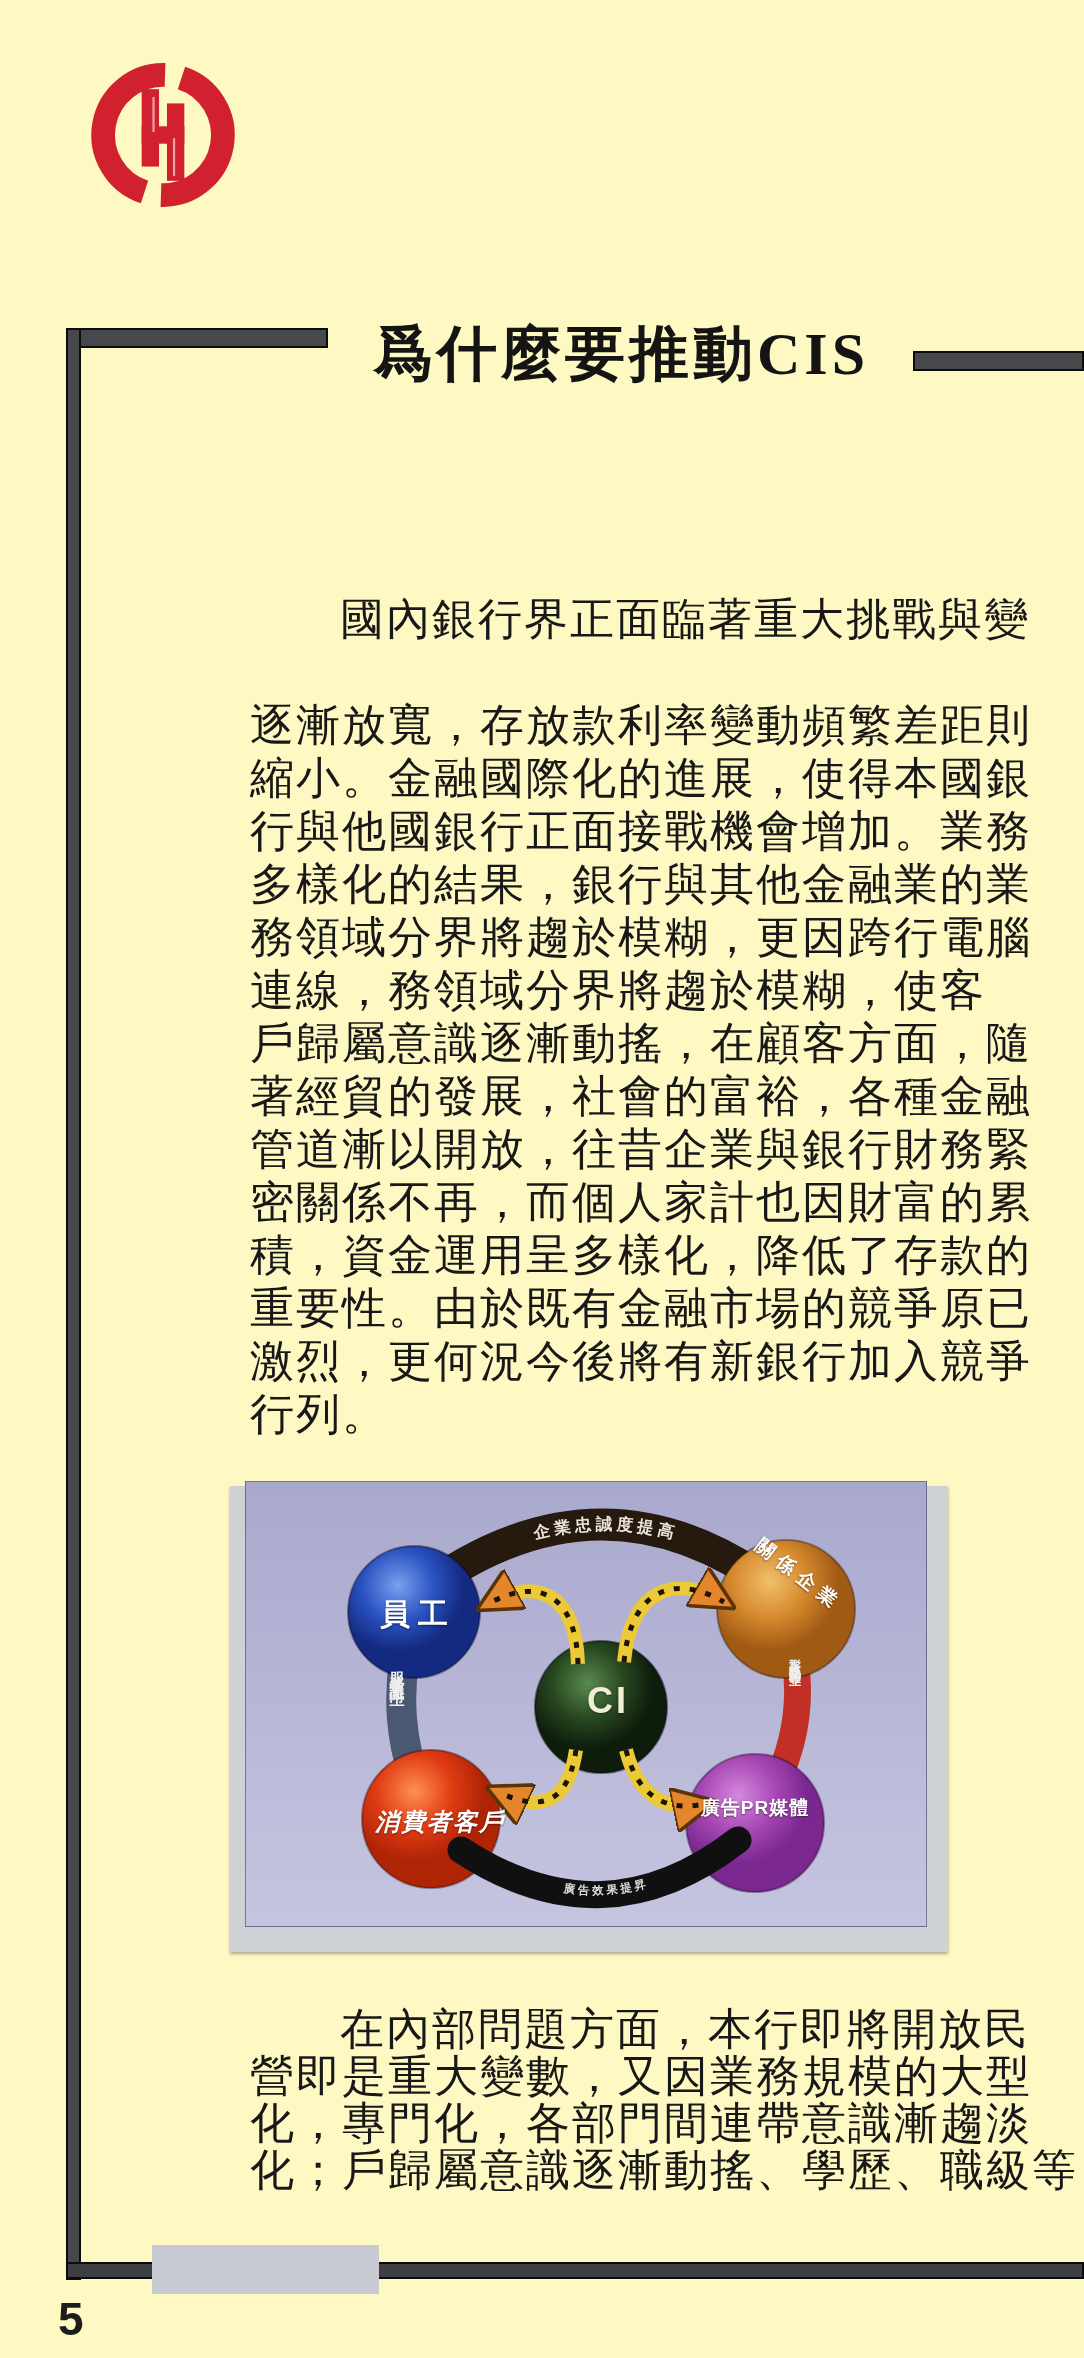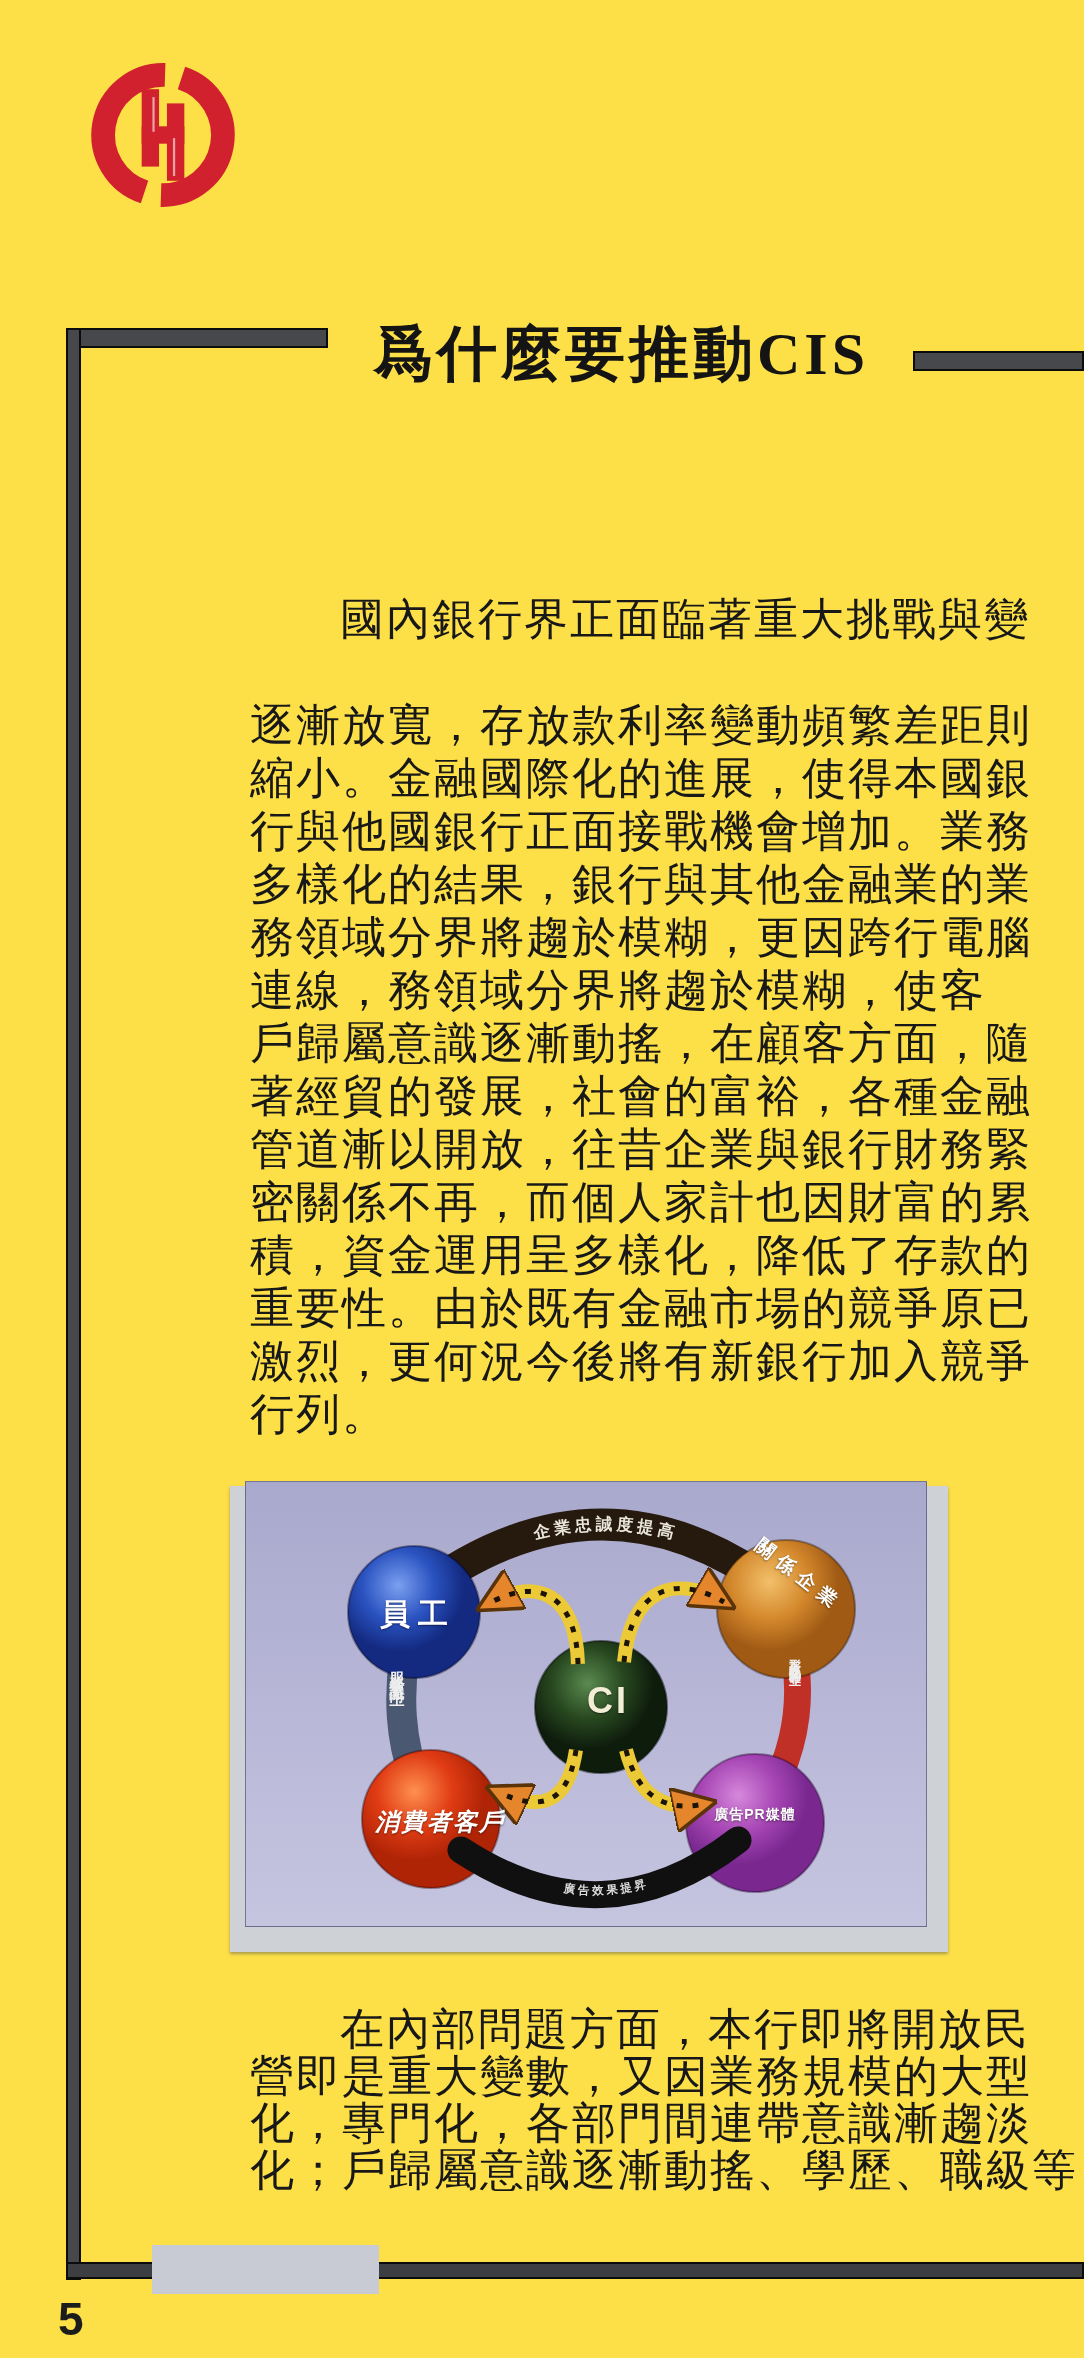--- a/index.html
+++ b/index.html
@@ -1,18 +1,18 @@
 <!DOCTYPE html>
 <html><head>
 <meta charset="utf-8">
 <style>
   html,body{margin:0;padding:0;background:#cfd2d6;}
   .page{
     position:relative;width:1084px;height:2358px;margin:0 auto;
-    background:#fde047;overflow:hidden;
+    background:#fef9c3;overflow:hidden;
     font-family:"Liberation Serif","DejaVu Serif",serif;color:#151515;
   }
   
   .logo{position:absolute;left:84px;top:52px;width:158px;height:166px;}
   
   .dash{position:absolute;background:#46484c;border:2px solid #0c0c0c;box-sizing:border-box;}
   .dash-left{left:66px;top:328px;width:262px;height:20px;}
   .dash-right{left:913px;top:351px;width:171px;height:20px;}
   .page-title{
     position:absolute;left:328px;top:308px;width:586px;height:92px;
@@ -33,21 +33,21 @@
     position:absolute;left:245px;top:1481px;width:680px;height:444px;
     background:linear-gradient(180deg,#a9a9cd 0%,#b6b5d6 45%,#c6c5e0 100%);
     border:1px solid rgba(55,55,85,.55);box-sizing:content-box;
   }
   .photo svg{position:absolute;left:0;top:0;width:680px;height:444px;}
   .ph-label{position:absolute;color:#fff;font-weight:bold;text-align:center;
     font-family:"Liberation Sans","DejaVu Sans",sans-serif;text-shadow:0 1px 2px rgba(0,0,0,.5);z-index:3;}
   .lb-emp{left:112px;top:112px;width:120px;font-size:30px;letter-spacing:8px;}
   .lb-rel{left:478px;top:80px;width:150px;font-size:19px;letter-spacing:7px;transform:rotate(38deg);}
   .lb-con{left:114px;top:324px;width:160px;font-size:24px;letter-spacing:2px;font-style:italic;}
-  .lb-med{left:429px;top:324px;width:160px;font-size:14px;letter-spacing:1px;}
+  .lb-med{left:429px;top:313px;width:160px;font-size:19px;letter-spacing:1px;}
   .lb-ci{left:302px;top:198px;width:120px;font-size:36px;letter-spacing:3px;color:#f3efd6;}
   .vtext{position:absolute;writing-mode:vertical-rl;text-orientation:upright;color:#eee;
     font-family:"Liberation Sans","DejaVu Sans",sans-serif;font-weight:bold;z-index:3;}
   .vt-left{left:141px;top:178px;height:152px;font-size:15px;letter-spacing:4px;}
   .vt-right{left:540px;top:168px;height:172px;font-size:12px;letter-spacing:2px;}
 </style>
 </head>
 <body>
 
 <div class="page">

